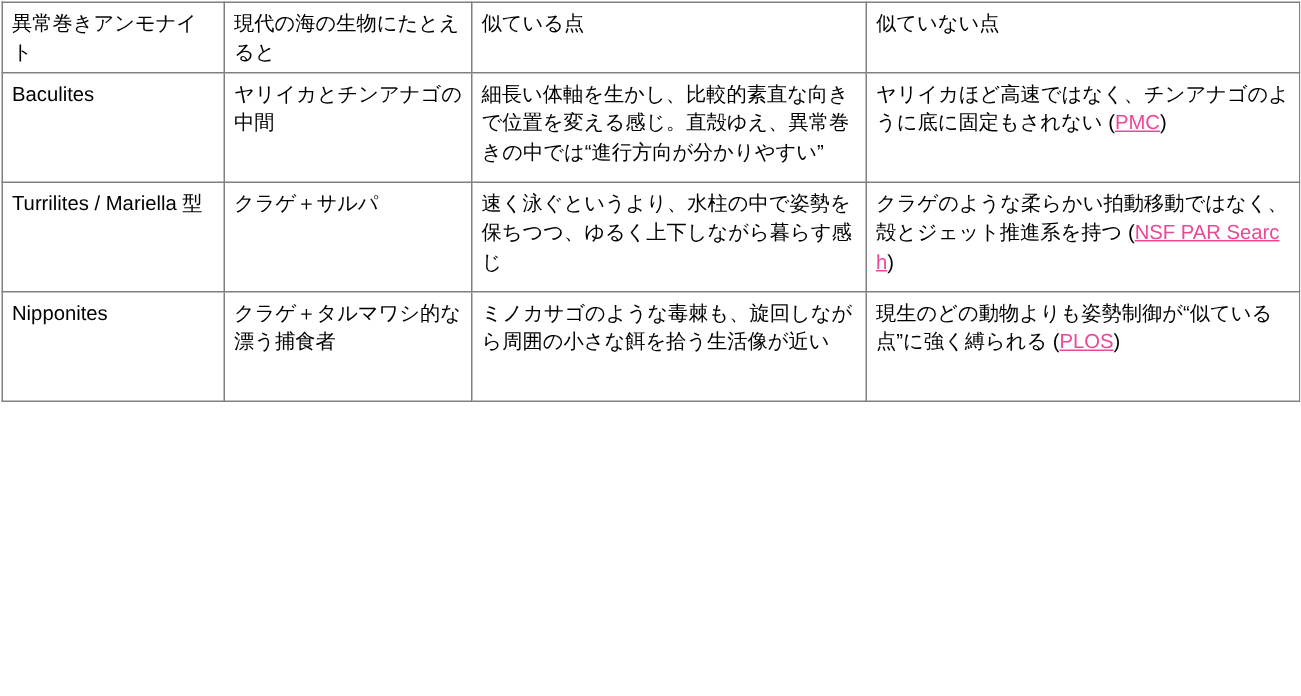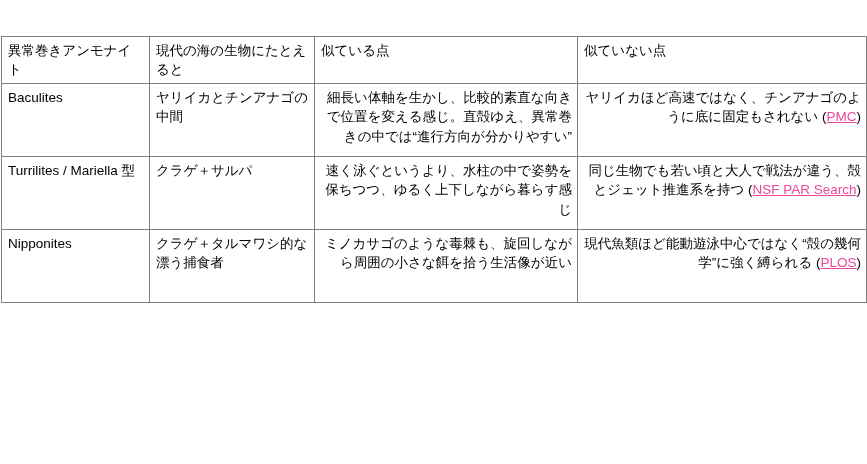--- a/index.html
+++ b/index.html
@@ -10,21 +10,20 @@
   body {
     font-family: "Liberation Sans", sans-serif;
     color: #000000;
   }
   #page {
     width: 867px;
     height: 408px;
     position: relative;
     overflow: hidden;
     background: #ffffff;
-    margin-top: 35px;
   }
   table.comparison {
     border-collapse: collapse;
     table-layout: fixed;
     width: 865px;
     margin: 1px 0 0 1px;
   }
   table.comparison col.c0 { width: 148px; }
   table.comparison col.c1 { width: 165px; }
   table.comparison col.c2 { width: 263px; }
@@ -49,21 +48,20 @@
   table.comparison tbody td {
     height: 64px;
   }
   td.col-a, td.col-b {
     font-weight: normal;
     vertical-align: middle;
     line-height: 1.45;
   }
   td.col-c, td.col-d {
     vertical-align: top;
-    text-align: right;
   }
   a.ref {
     color: #ec4899;
     text-decoration: underline;
     word-break: break-all;
   }
   .cell-text {
     display: block;
   }
 </style>
@@ -93,26 +91,26 @@
         <td class="col-c">細長い体軸を生かし、比較的素直な向きで位置を変える感じ。直殻ゆえ、異常巻きの中では“進行方向が分かりやすい”</td>
         <td class="col-d">
             <span class="cell-text"><span>ヤリイカほど高速ではなく、チンアナゴのように底に固定もされない (</span><a class="ref" href="#">PMC</a><span>)</span></span>
           </td>
       </tr>
       <tr>
         <td class="col-a">Turrilites / Mariella 型</td>
         <td class="col-b">クラゲ＋サルパ</td>
         <td class="col-c">速く泳ぐというより、水柱の中で姿勢を保ちつつ、ゆるく上下しながら暮らす感じ</td>
         <td class="col-d">
-            <span class="cell-text"><span>同じ生物でも若い頃と大人で戦法が違う、殻とジェット推進系を持つ (</span><a class="ref" href="#">NSF PAR Search</a><span>)</span></span>
+            <span class="cell-text"><span>クラゲのような柔らかい拍動移動ではなく、殻とジェット推進系を持つ (</span><a class="ref" href="#">NSF PAR Search</a><span>)</span></span>
           </td>
       </tr>
       <tr>
         <td class="col-a">Nipponites</td>
         <td class="col-b">クラゲ＋タルマワシ的な漂う捕食者</td>
         <td class="col-c">ミノカサゴのような毒棘も、旋回しながら周囲の小さな餌を拾う生活像が近い</td>
         <td class="col-d">
-            <span class="cell-text"><span>現代魚類ほど能動遊泳中心ではなく“殻の幾何学”に強く縛られる (</span><a class="ref" href="#">PLOS</a><span>)</span></span>
+            <span class="cell-text"><span>現生のどの動物よりも姿勢制御が“似ている点”に強く縛られる (</span><a class="ref" href="#">PLOS</a><span>)</span></span>
           </td>
       </tr>
     </tbody>
   </table>
 </div>
 
 </body></html>

